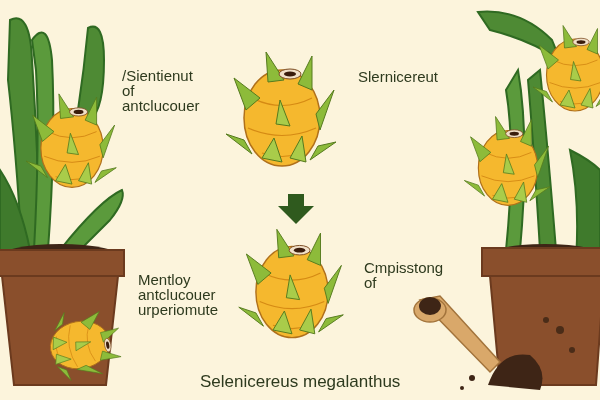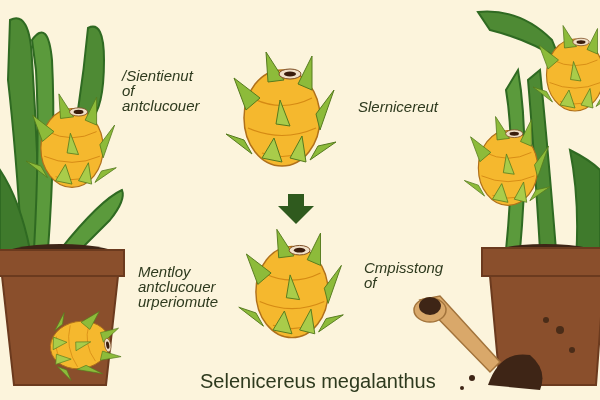--- a/index.html
+++ b/index.html
@@ -1,18 +1,18 @@
 <!DOCTYPE html>
 <html><head>
 <meta charset="utf-8">
 <style>
   html,body{margin:0;padding:0;}
   body{width:600px;height:400px;overflow:hidden;background:#fcf4dc;position:relative;font-family:"Liberation Sans",sans-serif;}
   .lbl{position:absolute;color:#2e3a1e;font-size:15px;line-height:15px;}
-  .lbl span{display:block;font-style:italic;}
+  .lbl span{display:block;}
   svg{position:absolute;left:0;top:0;}
 </style>
 </head>
 <body>
 
 <svg width="600" height="400" viewBox="0 0 600 400">
   <defs>
     <g id="fruit">
       <ellipse cx="0" cy="0" rx="38" ry="48" fill="#f5b82e" stroke="#b0701a" stroke-width="1.5"></ellipse>
       <path d="M-30,-20 Q0,-5 30,-20 M-34,10 Q0,25 34,10 M-20,35 Q0,42 20,35" fill="none" stroke="#d58a14" stroke-width="1.2"></path>
@@ -77,25 +77,25 @@
     <circle cx="546" cy="320" r="3" fill="#4a2c18"></circle>
     <circle cx="462" cy="388" r="2" fill="#3e2516"></circle>
   </g>
 </svg>
 
 <div class="lbl" style="left:122px;top:68px;">
   <span>/Sientienut</span>
   <span>of</span>
   <span>antclucouer</span>
 </div>
-<div class="lbl" style="left:358px;top:94px;line-height:26px;">
+<div class="lbl" style="left:358px;top:64px;line-height:26px;">
   <span>Slernicereut</span>
 </div>
-<div class="lbl" style="left:138px;top:264px;">
+<div class="lbl" style="left:138px;top:272px;">
   <span>Mentloy</span>
   <span>antclucouer</span>
   <span>urperiomute</span>
 </div>
 <div class="lbl" style="left:364px;top:260px;">
   <span>Cmpisstong</span>
   <span>of</span>
 </div>
-<div class="lbl" style="left:200px;top:374px;font-size:20px;">Selenicereus megalanthus</div>
+<div class="lbl" style="left:200px;top:374px;font-size:17px;">Selenicereus megalanthus</div>
 
 </body></html>

